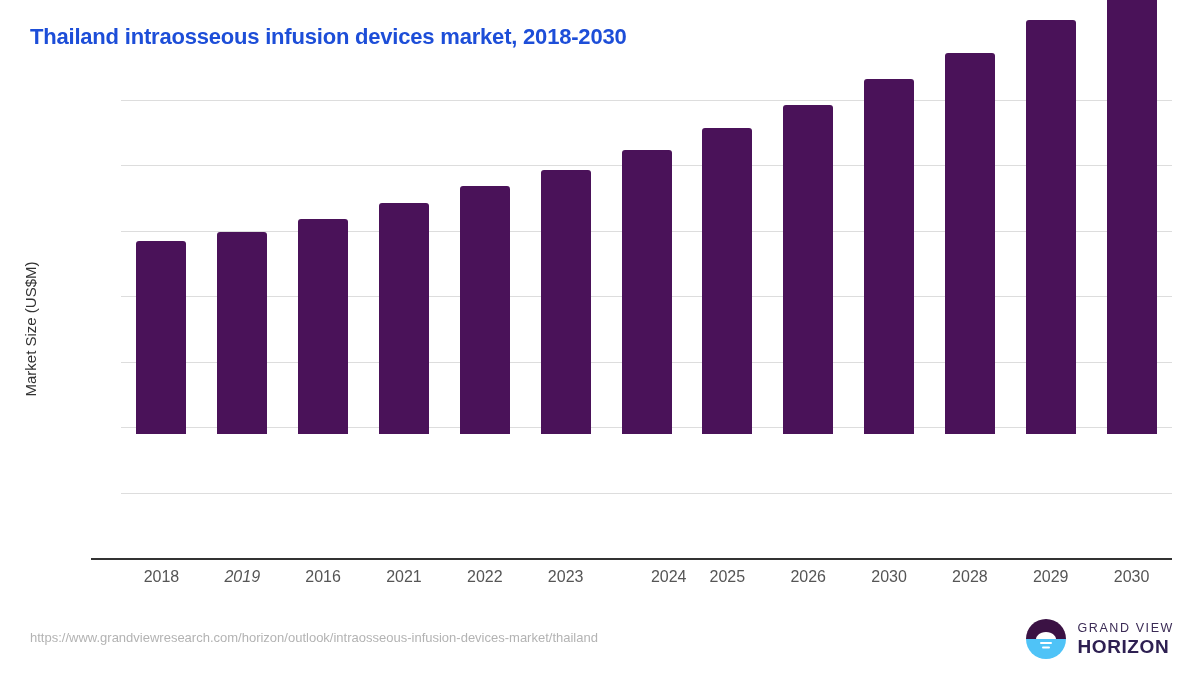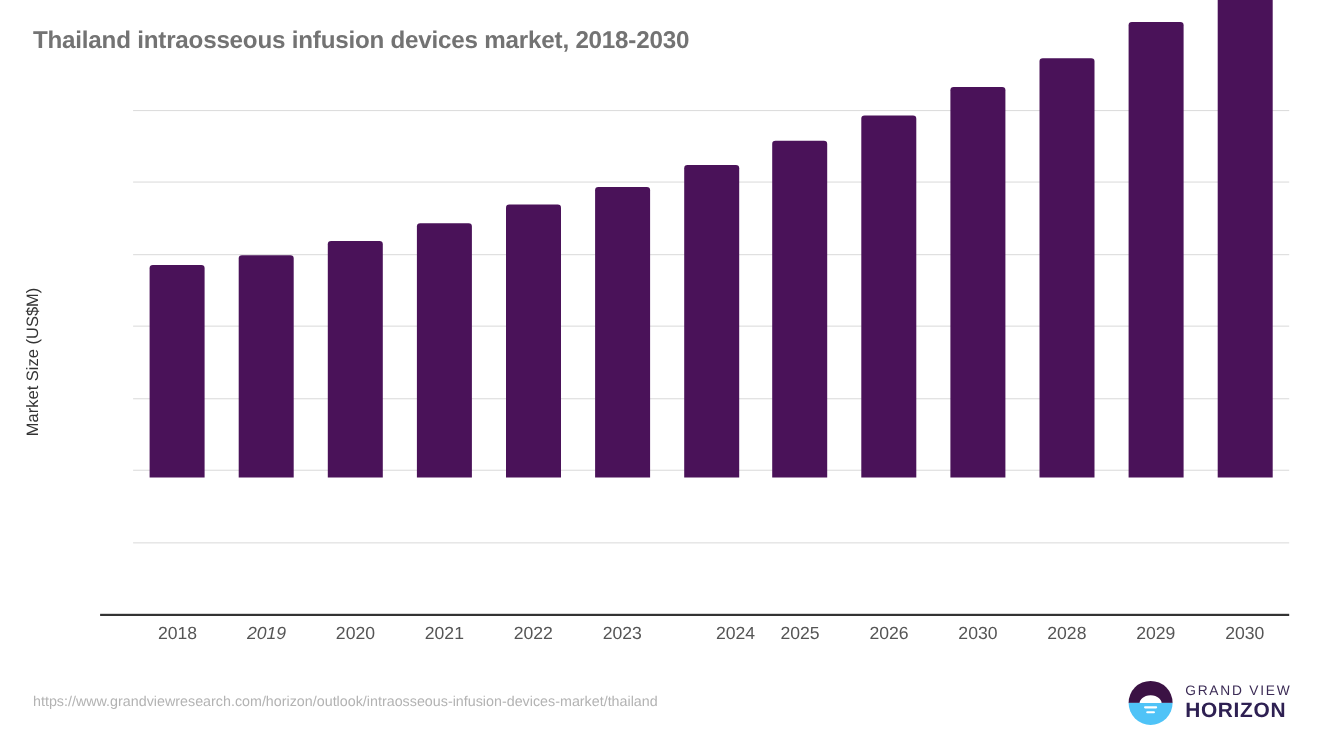--- a/index.html
+++ b/index.html
@@ -21,21 +21,21 @@
     background: #ffffff;
   }
 
   
   #chart-title {
     position: absolute;
     left: 30px;
     top: 24px;
     font-size: 22px;
     font-weight: bold;
-    color: #737373;
+    color: #1d4ed8;
     letter-spacing: -0.2px;
     white-space: nowrap;
   }
 
   
   #plot-area {
     position: absolute;
     left: 121px;
     top: 100px;
     width: 1051px;
@@ -155,21 +155,21 @@
         <div class="bar" title="2025: 9.34" style="left: 581.346px; height: 305.551px; background: rgb(74, 18, 89);"></div>
         <div class="bar" title="2026: 10.05" style="left: 662.192px; height: 328.779px; background: rgb(74, 18, 89);"></div>
         <div class="bar" title="2027: 10.85" style="left: 743.038px; height: 354.95px; background: rgb(74, 18, 89);"></div>
         <div class="bar" title="2028: 11.64" style="left: 823.885px; height: 380.794px; background: rgb(74, 18, 89);"></div>
         <div class="bar" title="2029: 12.65" style="left: 904.731px; height: 413.836px; background: rgb(74, 18, 89);"></div>
         <div class="bar" title="2030: 13.68" style="left: 985.577px; height: 447.531px; background: rgb(74, 18, 89);"></div>
       </div>
     <div id="xtick-labels">
         <div class="xtick-label" style="left: 0.423077px;">2018</div>
         <div class="xtick-label" style="left: 81.2692px; font-style: italic;">2019</div>
-        <div class="xtick-label" style="left: 162.115px;">2020</div>
+        <div class="xtick-label" style="left: 162.115px;">2016</div>
         <div class="xtick-label" style="left: 242.962px;">2021</div>
         <div class="xtick-label" style="left: 323.808px;">2022</div>
         <div class="xtick-label" style="left: 404.654px;">2023</div>
         <div class="xtick-label" style="left: 485.5px; text-align: right;">2024</div>
         <div class="xtick-label" style="left: 566.346px;">2025</div>
         <div class="xtick-label" style="left: 647.192px;">2026</div>
         <div class="xtick-label" style="left: 728.038px;">2030</div>
         <div class="xtick-label" style="left: 808.885px;">2028</div>
         <div class="xtick-label" style="left: 889.731px;">2029</div>
         <div class="xtick-label" style="left: 970.577px;">2030</div>

